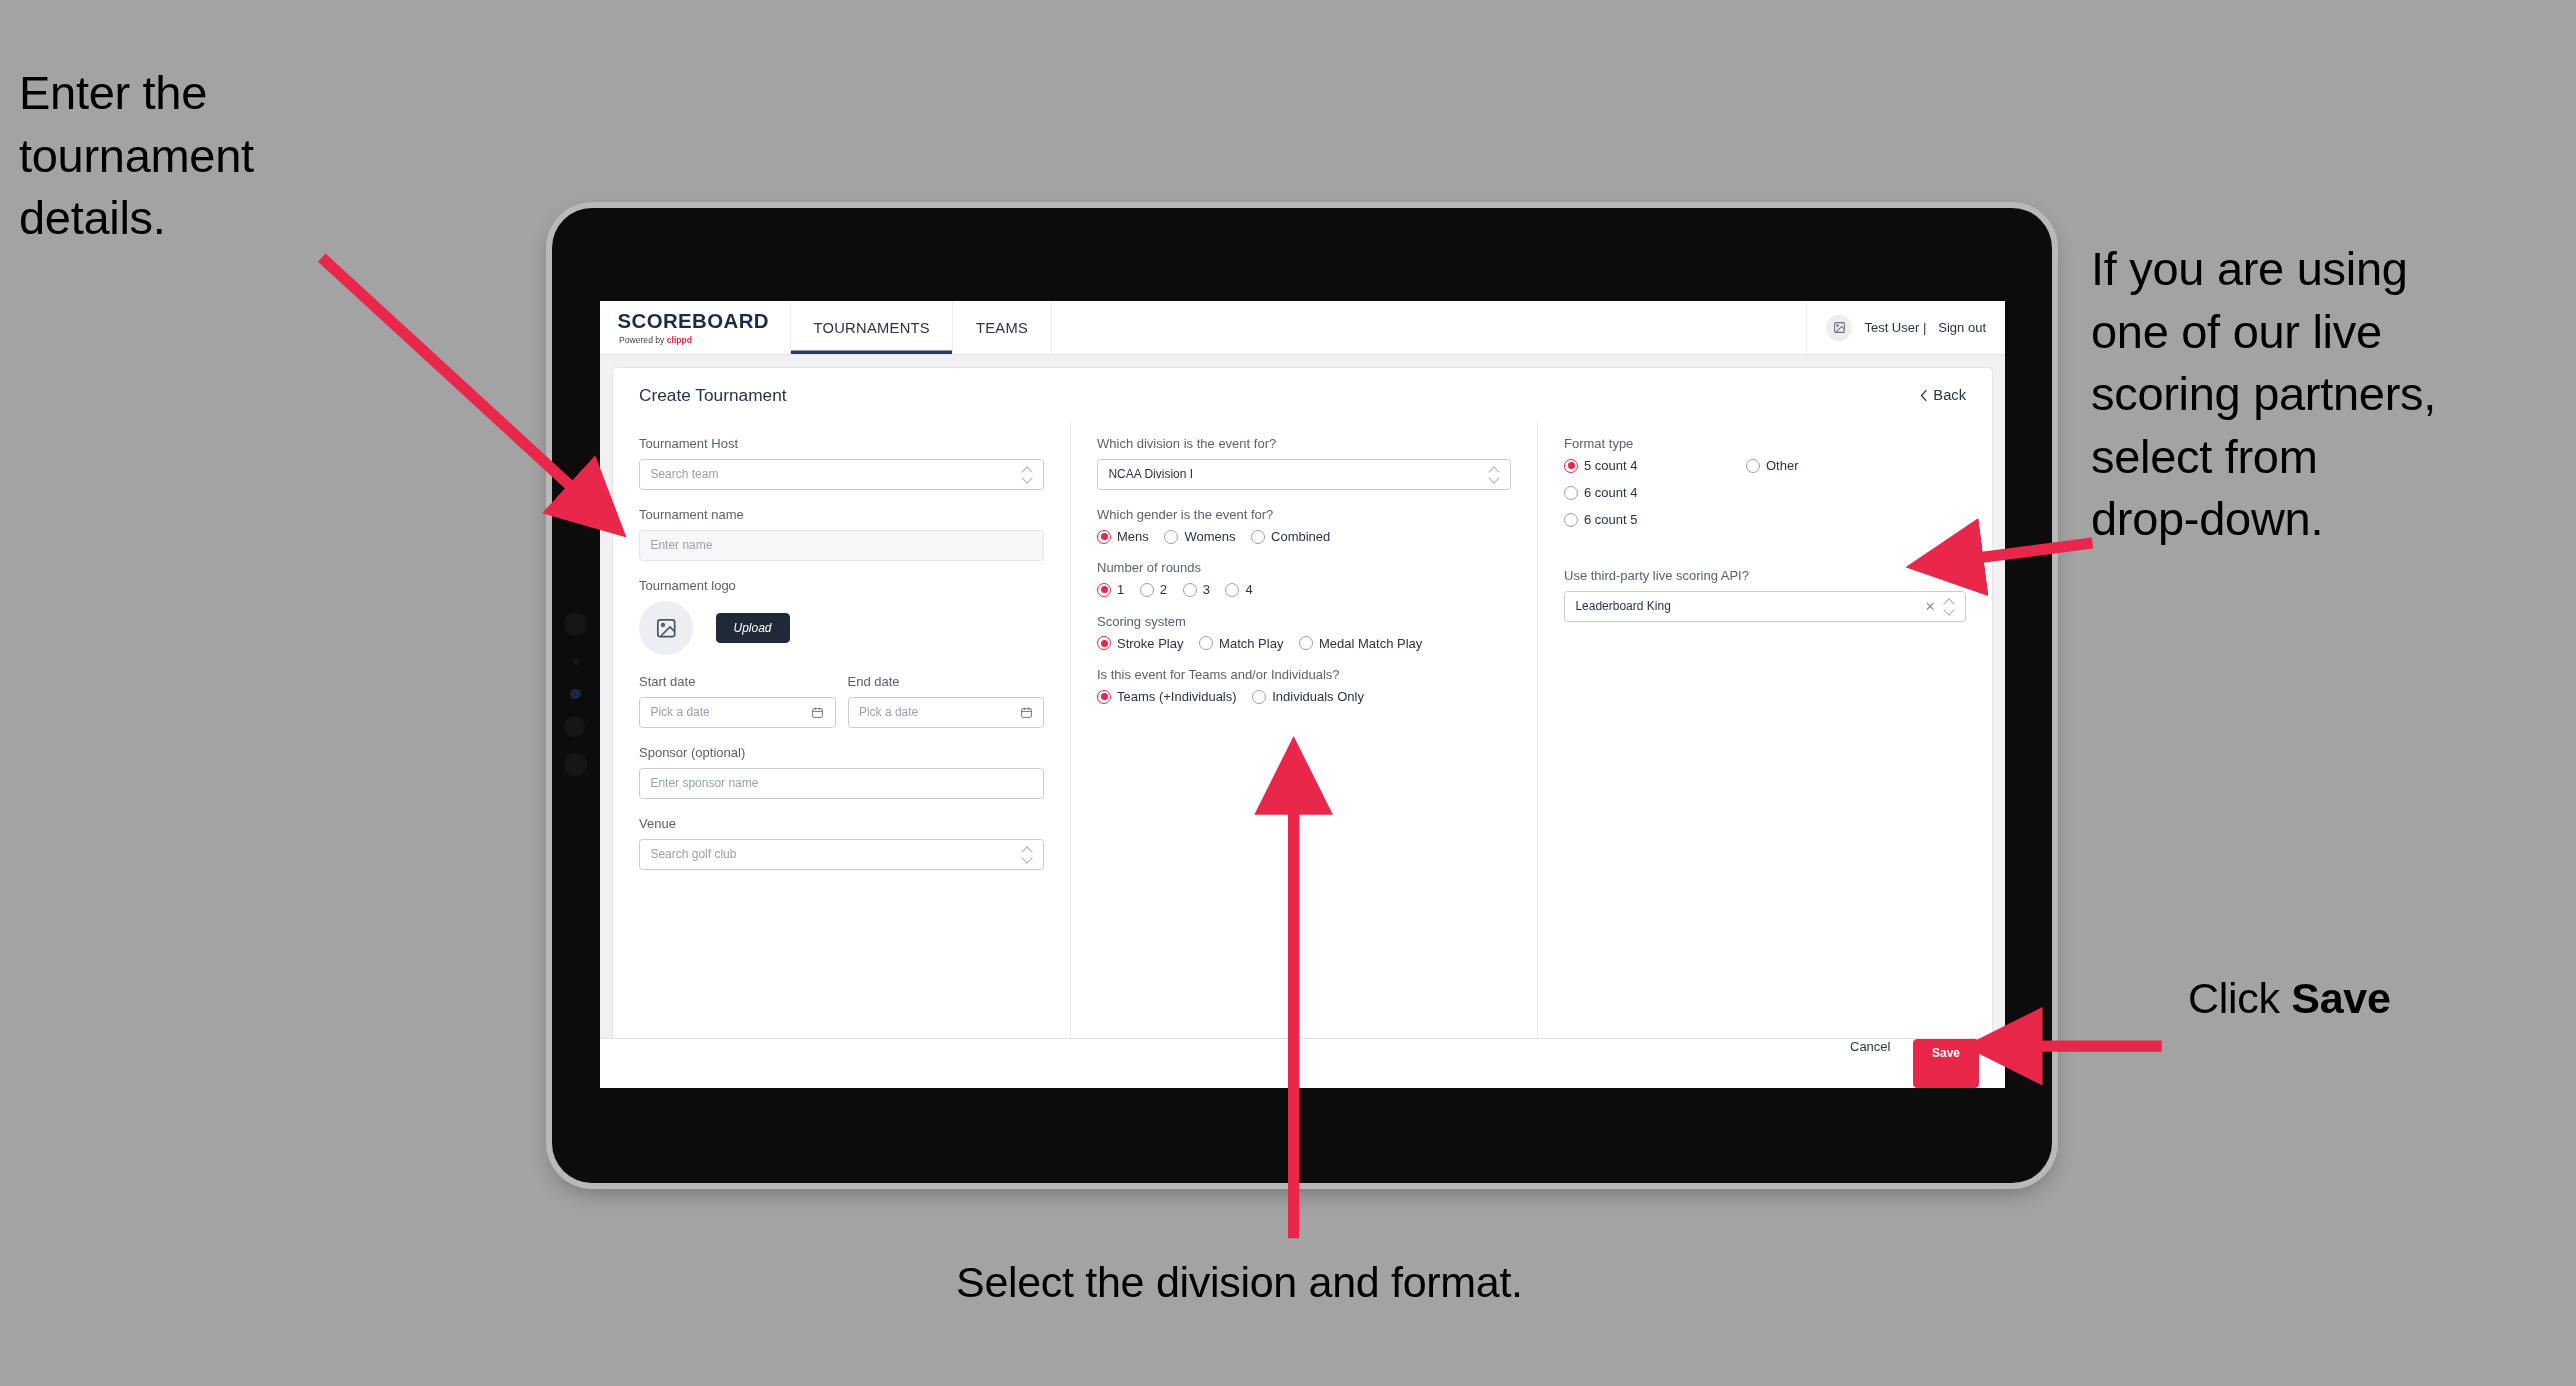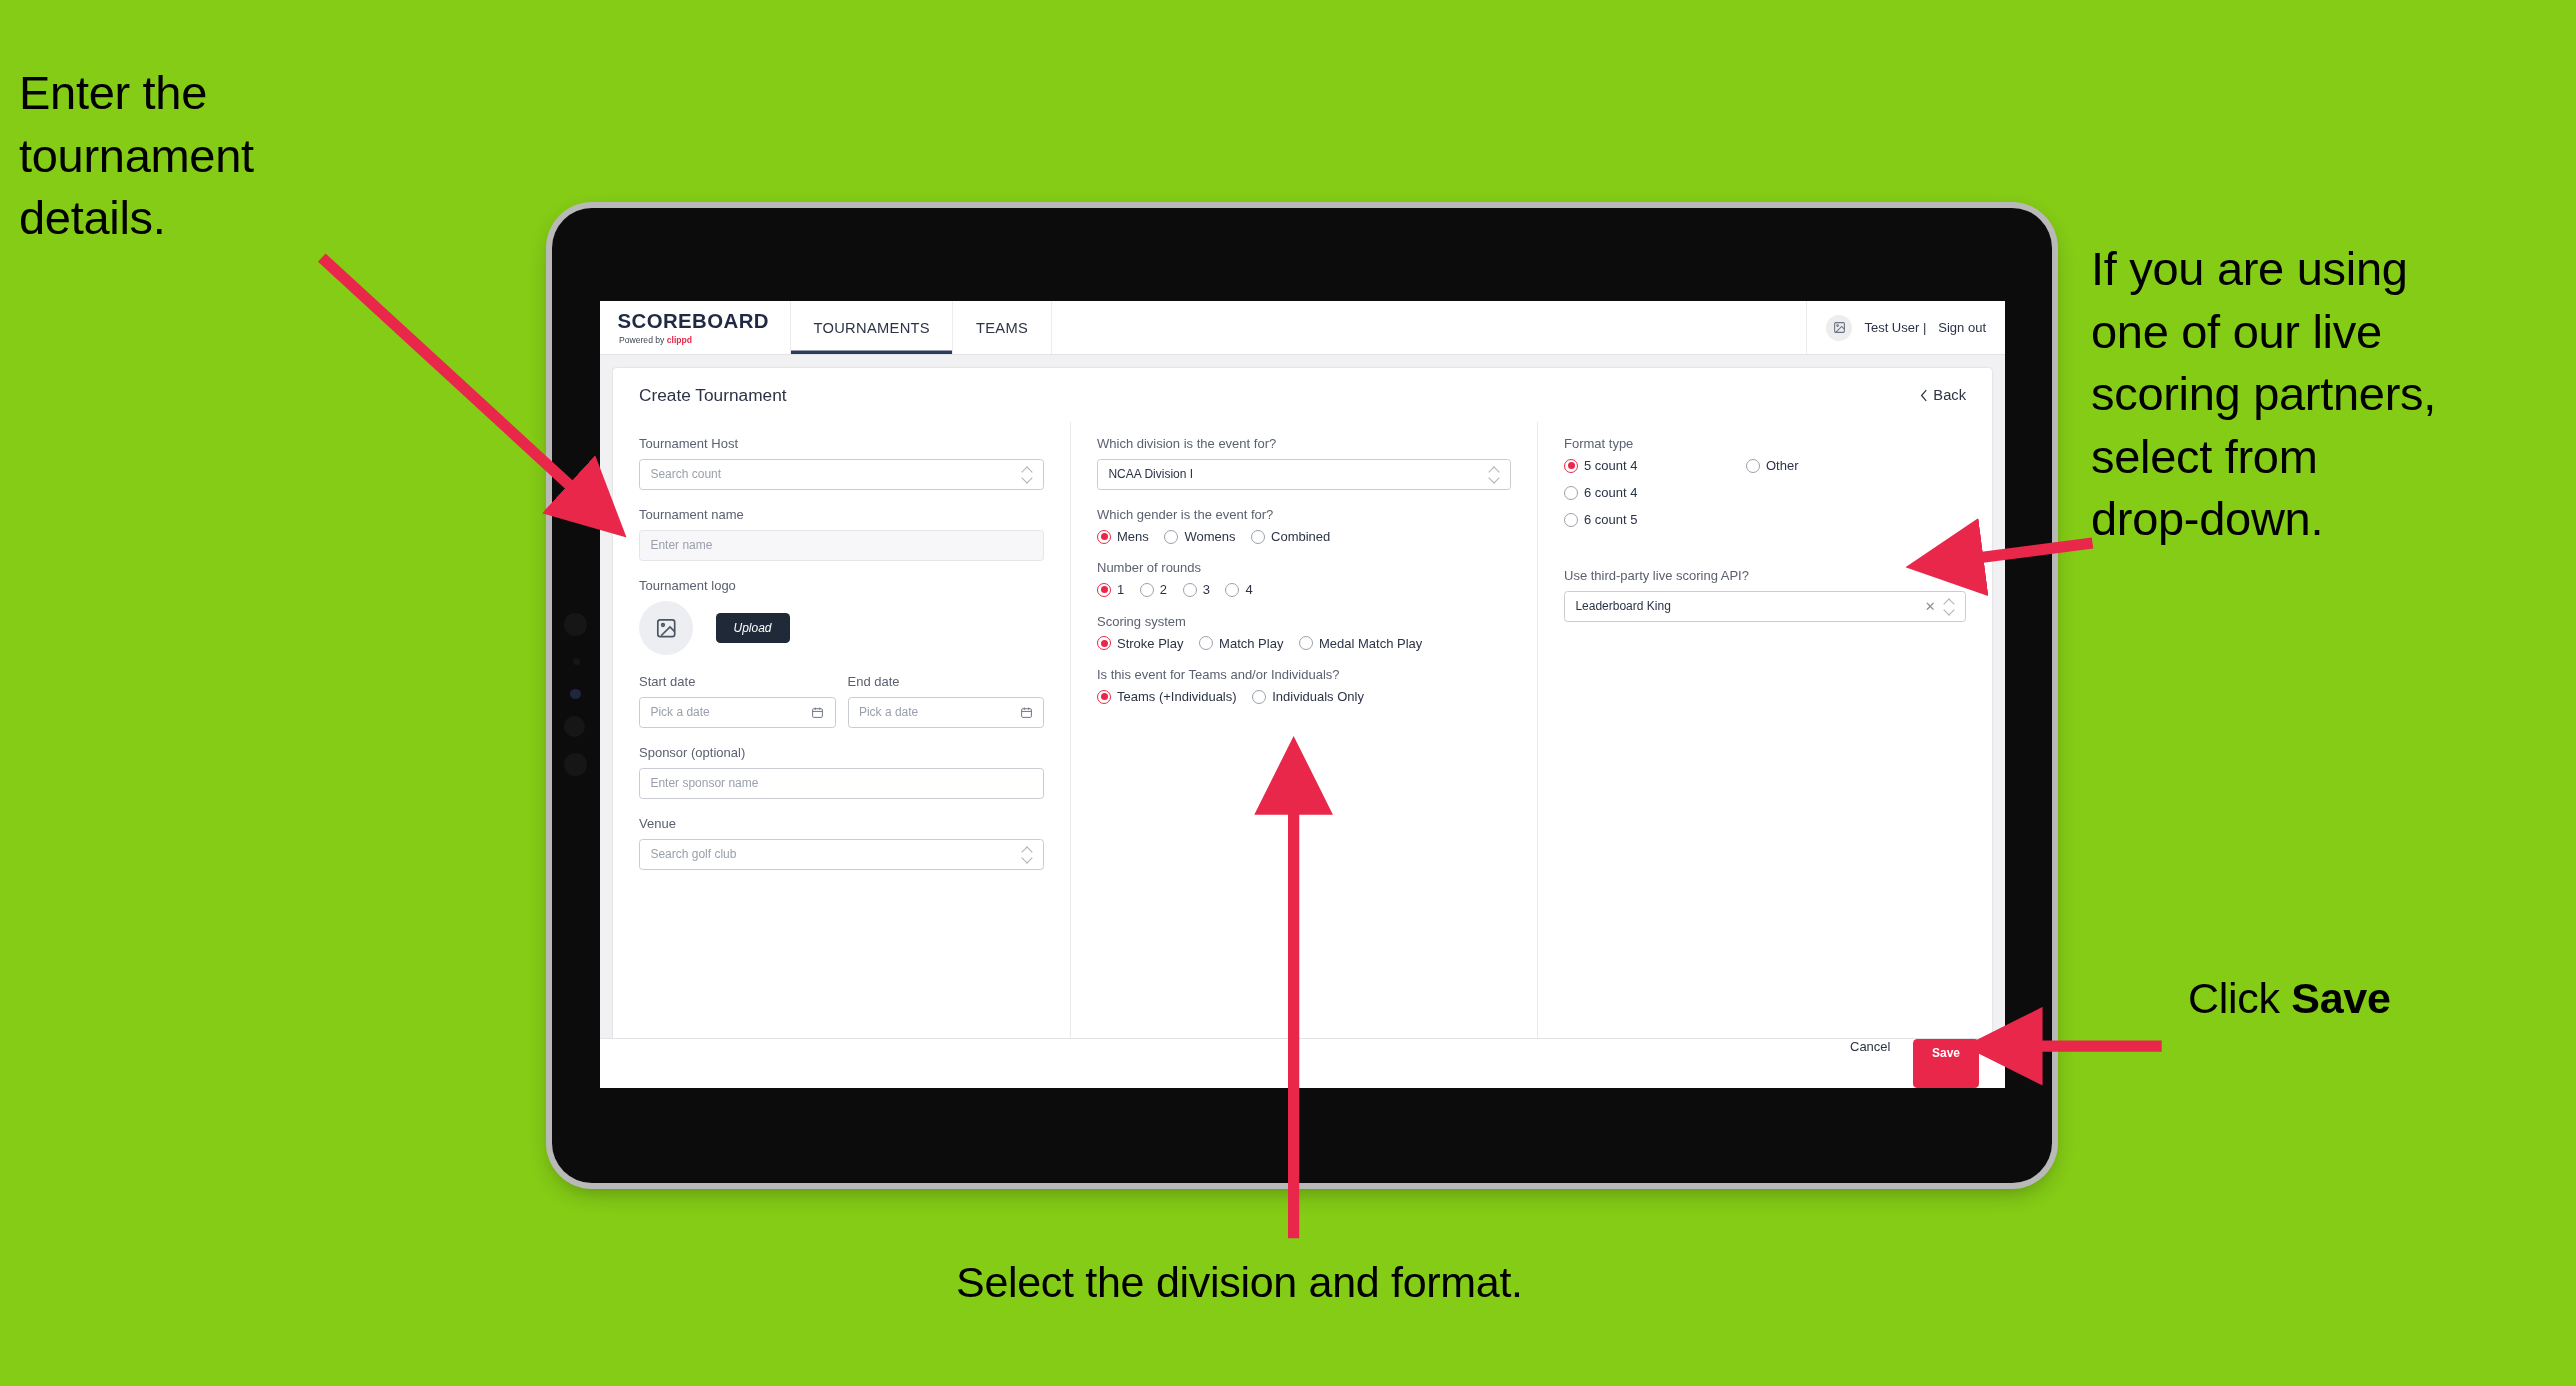--- a/index.html
+++ b/index.html
@@ -2,21 +2,21 @@
 <html style="font-size:14px"><head>
 <meta charset="utf-8">
 <style>
   * { box-sizing: border-box; margin: 0; padding: 0; }
   html, body {
     width: 2576px; height: 1386px;
     background: #ffffff;
     font-family: "Liberation Sans", sans-serif;
     overflow: hidden;
   }
-  #stage { position: relative; width: 2576px; height: 1386px; background:#84cc16; }
+  #stage { position: relative; width: 2576px; height: 1386px; background:#a3a3a3; }
 
   
   .callout {
     position: absolute;
     color: #000;
     font-size: 47px;
     line-height: 1.33;
     font-family: "Liberation Sans", sans-serif;
     white-space: pre-line;
     letter-spacing: -0.3px;
@@ -230,21 +230,21 @@
           </div>
         </div>
 
         <div id="cols">
 
           <div class="col col1">
 
             <div class="fgroup">
               <div class="flabel">Tournament Host</div>
               <div class="finput">
-                <span class="val">Search count</span>
+                <span class="val">Search team</span>
                 <span class="chev"></span>
               </div>
             </div>
 
             <div class="fgroup">
               <div class="flabel">Tournament name</div>
               <div class="finput flat">
                 <span class="val">Enter name</span>
               </div>
             </div>

